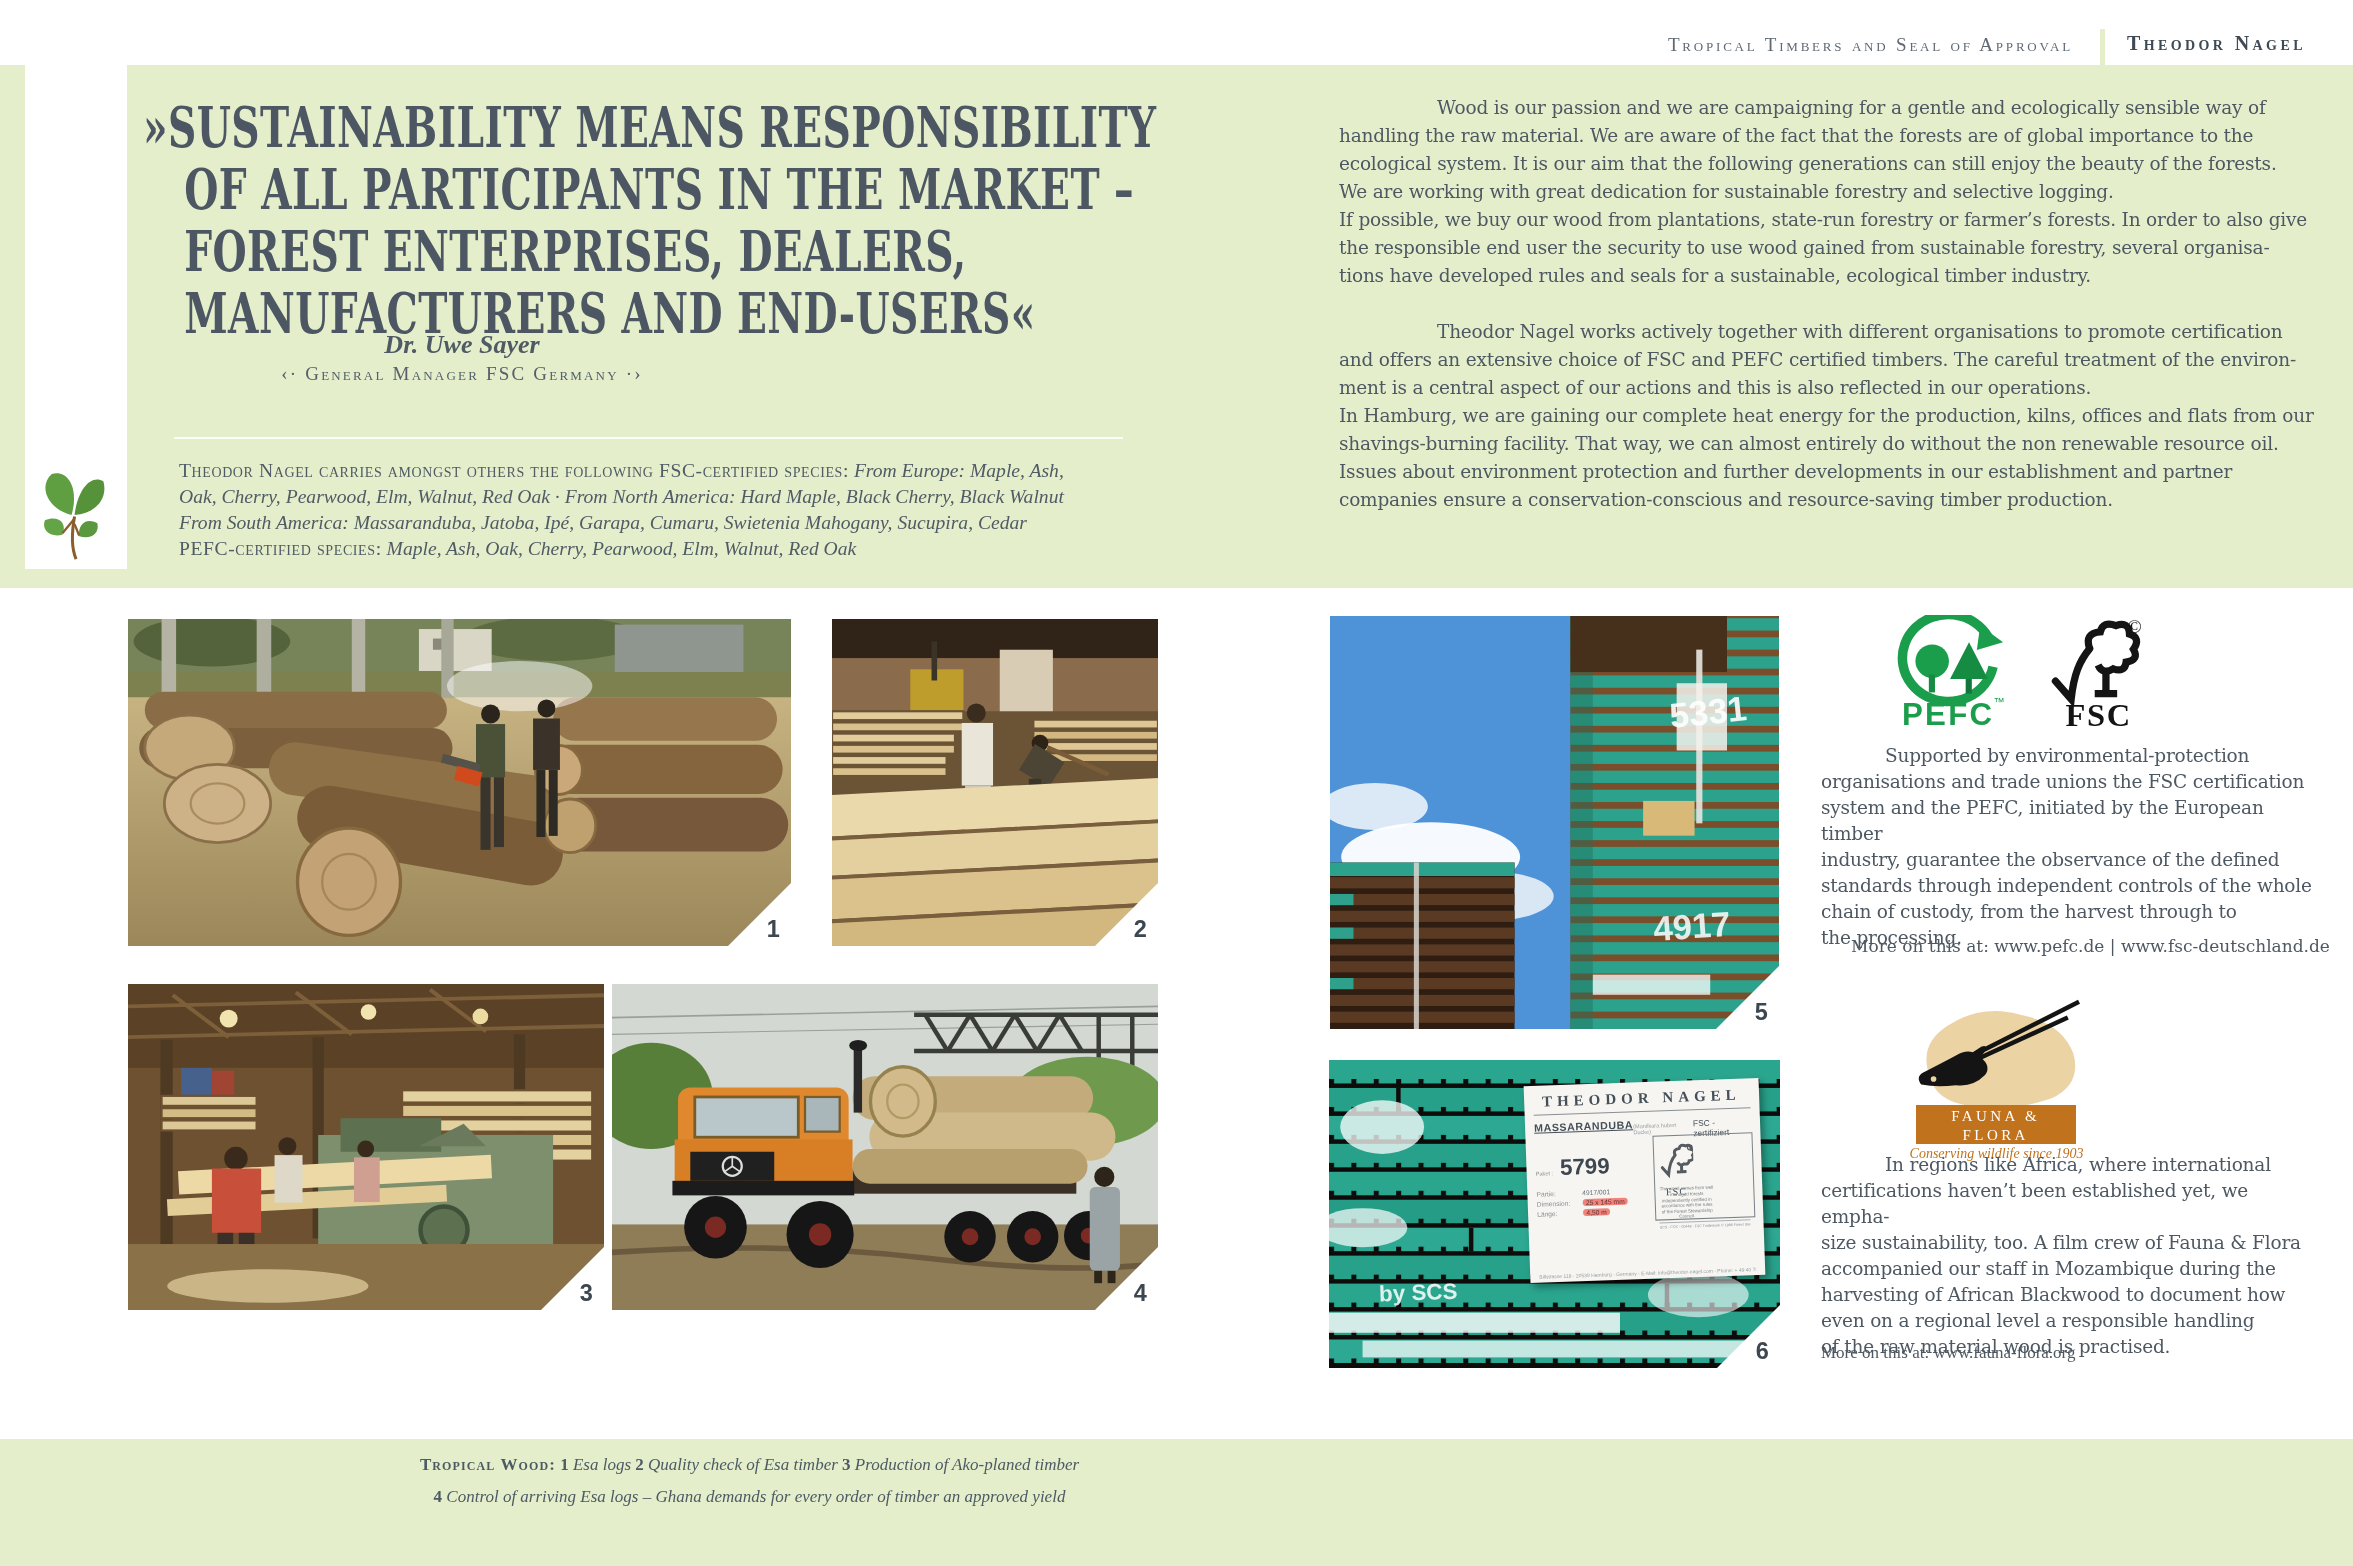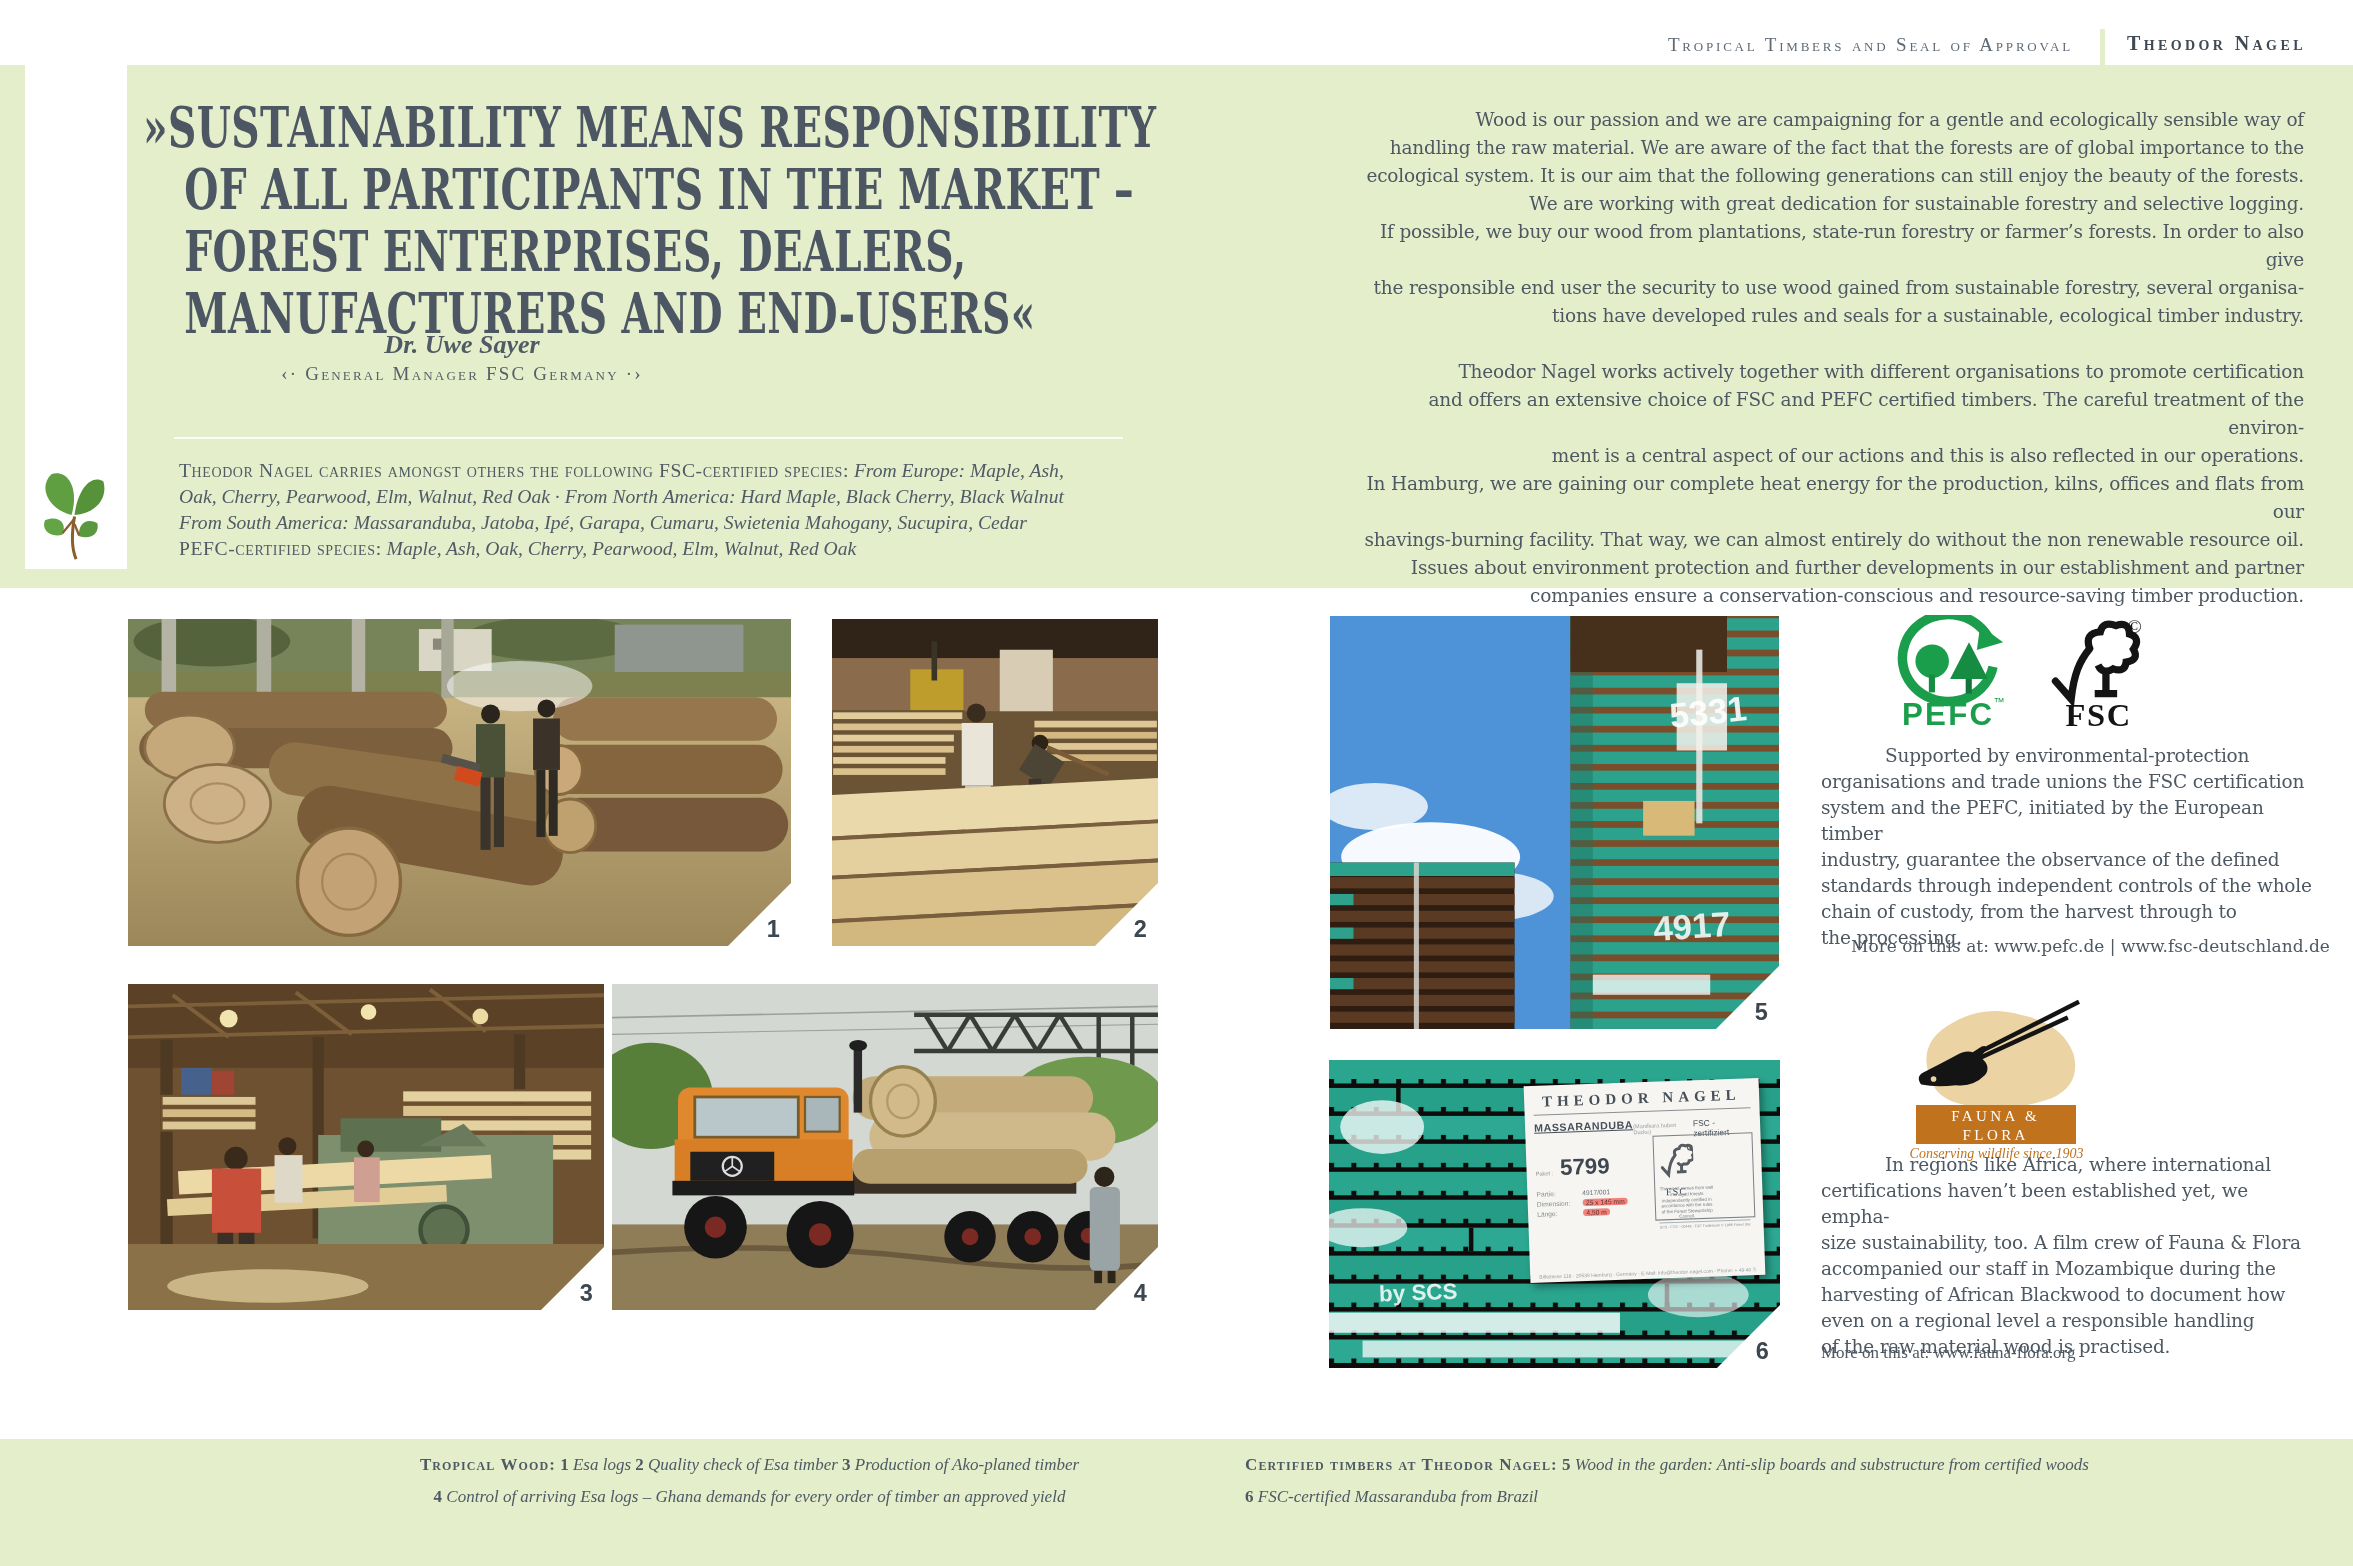--- a/index.html
+++ b/index.html
@@ -31,21 +31,21 @@
   #quote-role{left:185px;top:363px;width:554px;text-align:center;font-size:19px;
     letter-spacing:2.2px;color:#55606a;font-variant:small-caps;}
   #species-rule{left:174px;top:437px;width:949px;height:1.7px;background:rgba(255,255,255,.85);}
   #species{left:179px;top:458px;width:963px;font-size:19.6px;line-height:26px;color:#505b65;}
   #species .it{font-style:italic;}
   #species .scp{font-variant:small-caps;letter-spacing:0.6px;}
 
   
   #intro-col{left:1335px;top:90px;width:985px;font-family:"DejaVu Serif",serif;
     font-size:18.5px;line-height:28px;color:#4e5862;letter-spacing:-0.2px;}
-  #intro-col p{margin:16px;text-align:right;}
+  #intro-col p{margin:4px;}
   #intro-col p.p1{text-indent:98px;}
   #intro-col p.p2{margin-top:28px;text-indent:98px;}
 
   
   .photo{position:absolute;overflow:hidden;background:#b9a880;}
   .photo svg{display:block;width:100%;height:100%;}
   .badge{position:absolute;right:0;bottom:0;width:63px;height:63px;background:#ffffff;
     clip-path:polygon(100% 0,0 100%,100% 100%);}
   .badge span{position:absolute;right:11.2px;bottom:3.4px;font-family:"Liberation Sans",sans-serif;
     font-weight:700;font-size:23.5px;color:#3d4750;}
@@ -588,23 +588,15 @@
     <span class="cap-num">1</span>
     <span class="cap-text">Esa logs</span>
     <span class="cap-num">2</span>
     <span class="cap-text">Quality check of Esa timber</span>
     <span class="cap-num">3</span>
     <span class="cap-text">Production of Ako-planed timber</span>
     <br>
     <span class="cap-num">4</span>
     <span class="cap-text">Control of arriving Esa logs – Ghana demands for every order of timber an approved yield</span>
   </div>
-  <div class="abs caption" id="caption-right">
-    <span class="cap-label">Certified timbers at Theodor Nagel:</span>
-    <span class="cap-num">5</span>
-    <span class="cap-text">Wood in the garden: Anti-slip boards and substructure from certified woods</span>
-    <br>
-    <span class="cap-num">6</span>
-    <span class="cap-text">FSC-certified Massaranduba from Brazil</span>
-  </div>
 
 </div>
 
 
 </body></html>

